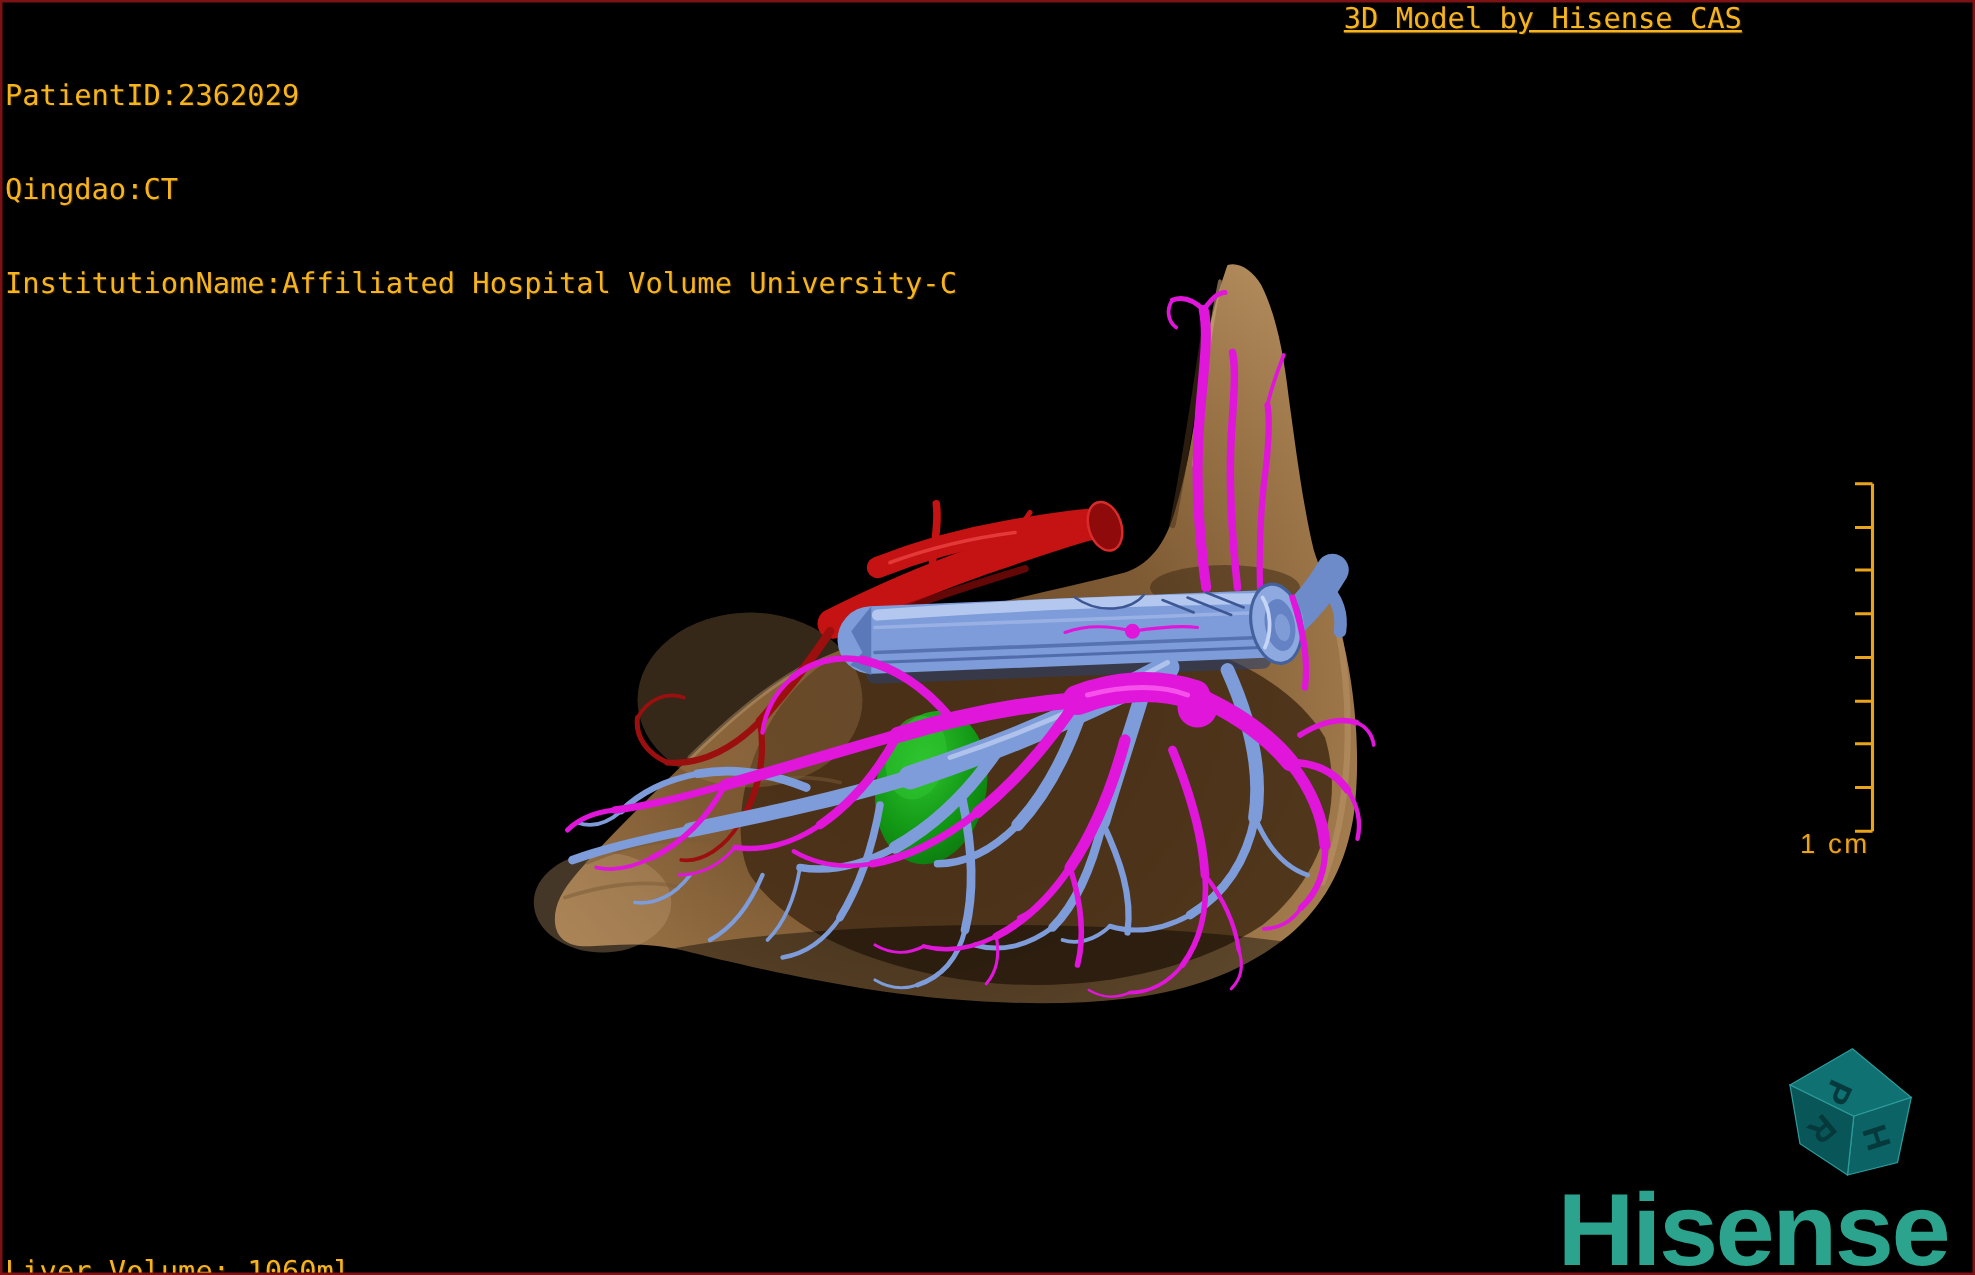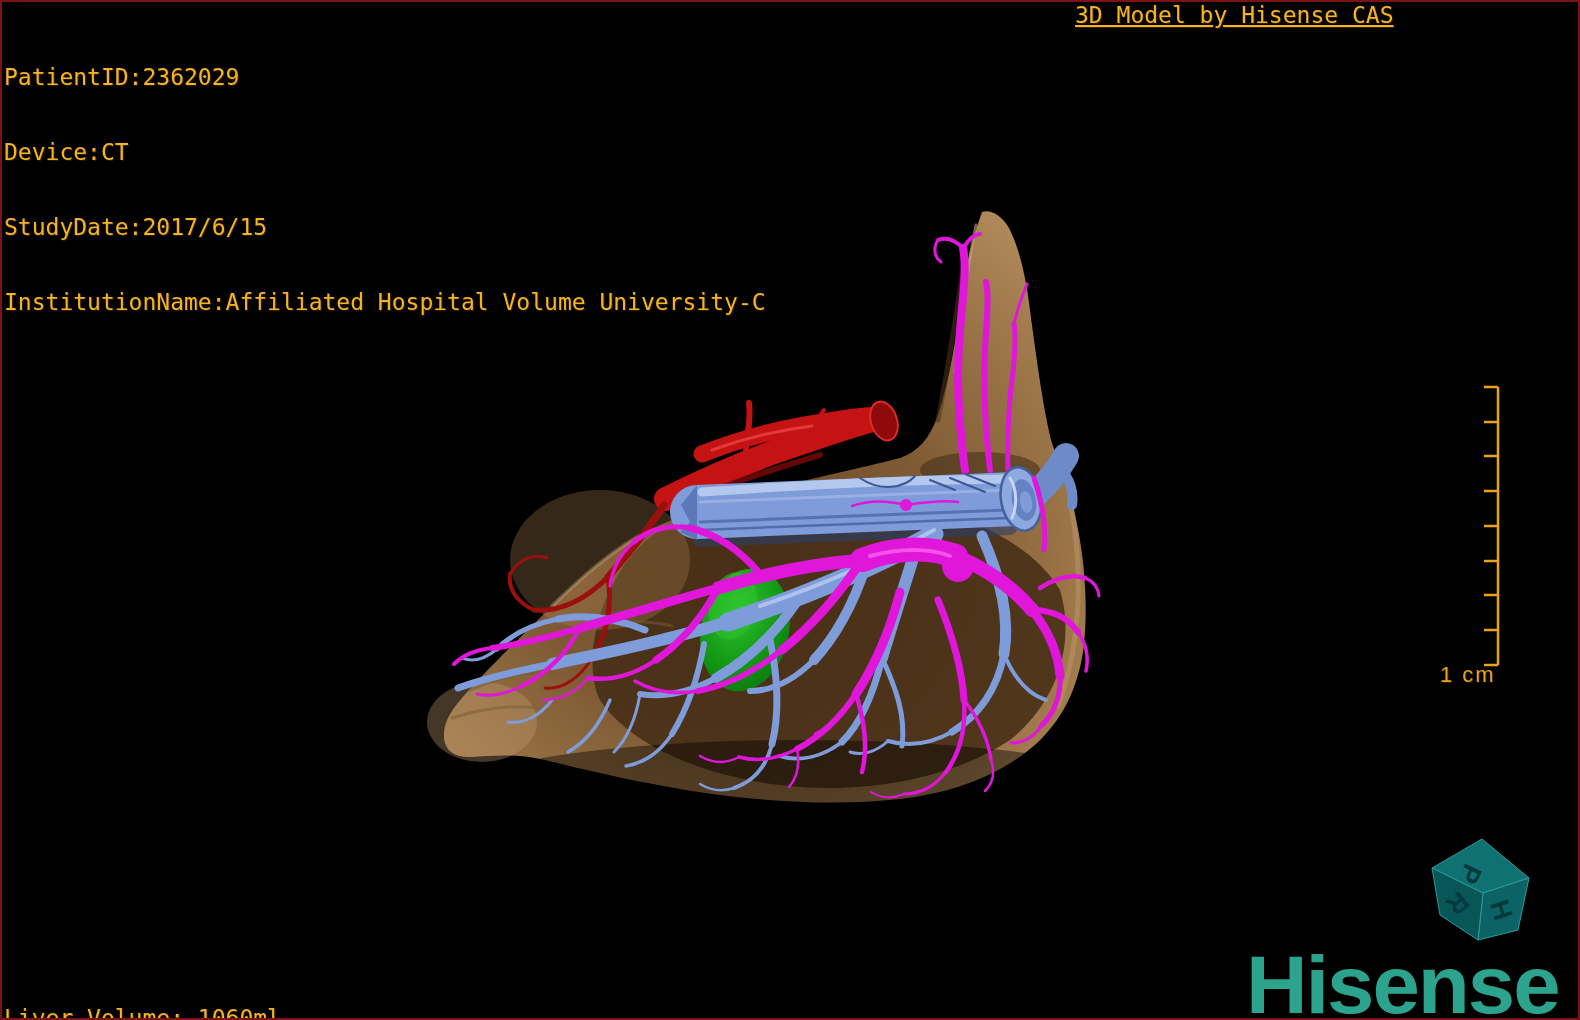--- a/index.html
+++ b/index.html
@@ -220,22 +220,21 @@
         <path class="vm" stroke-width="2" d="M904,794 C893,799 881,798 871,792"></path>
         <path class="vm" stroke-width="2.5" d="M991,760 C995,772 993,783 985,791"></path>
         <path class="vm" stroke-width="3" d="M1041,726 C1034,737 1023,743 1011,743"></path>
         <path class="aux" stroke="#ff6bf2" stroke-width="4" opacity="0.7" d="M870,556 C900,548 930,548 950,556"></path>
       </g>
     </svg>
   </div>
 
   <div class="ovtext overlay-tl">
     <div>PatientID:2362029</div>
-    <div>Device:CT</div>
-    <div>StudyDate:2017/6/15</div>
+    <div>Qingdao:CT</div>
     <div>InstitutionName:Affiliated Hospital Volume University-C</div>
   </div>
 
   <div class="ovtext overlay-tr">3D Model by Hisense CAS</div>
 
   <div class="ovtext overlay-bl">Liver Volume: 1060ml</div>
 
   <div class="ruler">
     <svg width="50" height="296" viewBox="0 0 50 296">
       <line x1="28" y1="7" x2="28" y2="285"></line>

